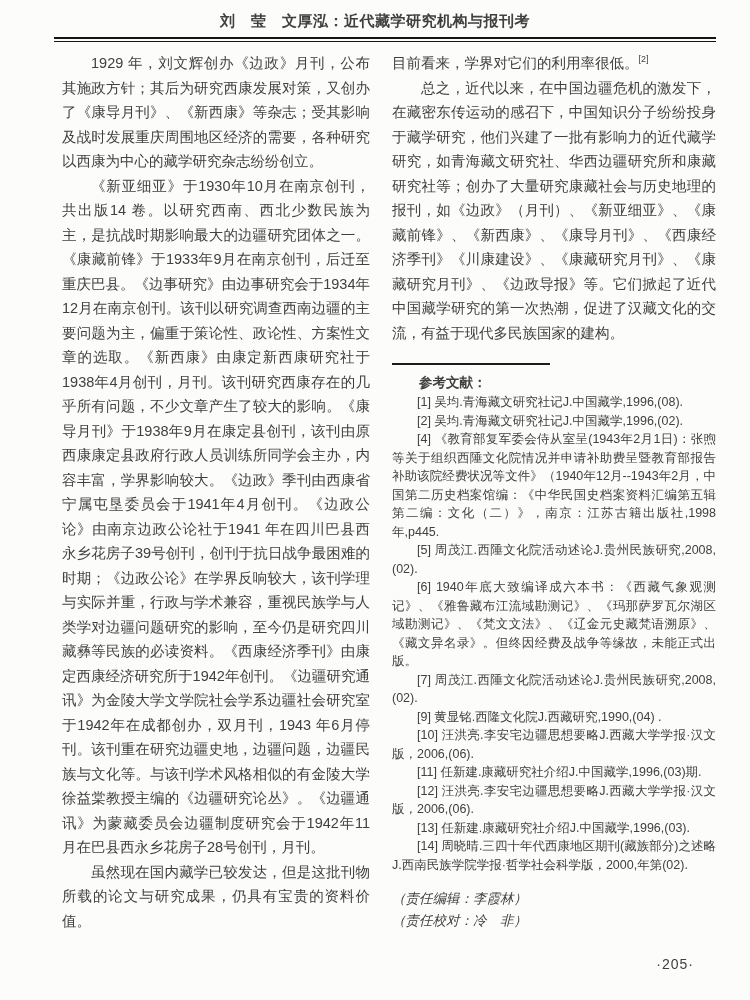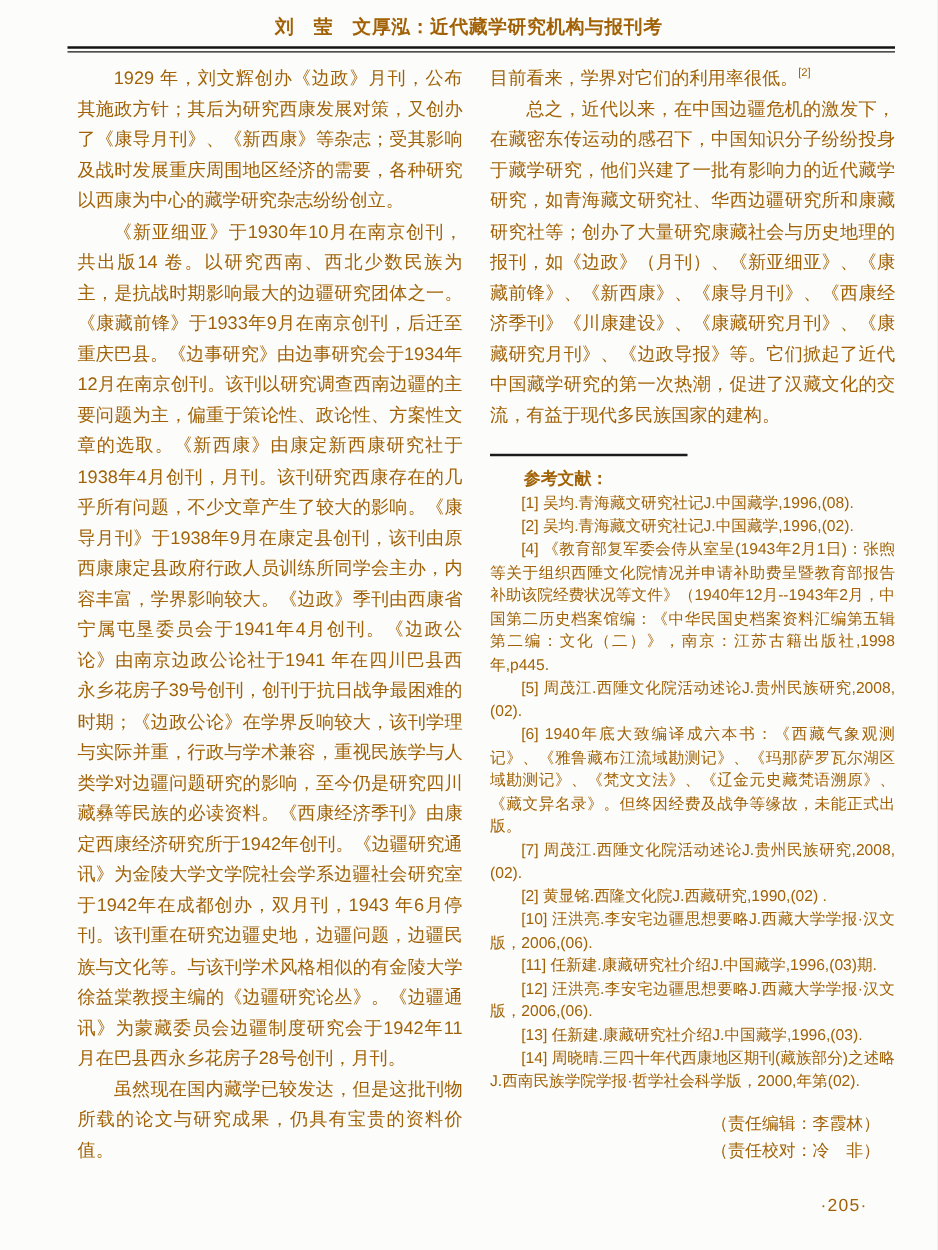--- a/index.html
+++ b/index.html
@@ -1,21 +1,21 @@
 <!DOCTYPE html>
 <html><head>
 <meta charset="utf-8">
 <style>
   html,body { margin:0; padding:0; background:#e8e8e6; }
   .page {
     position:relative;
     width:750px; height:1000px;
     margin:0 auto;
     background:#fcfcfa;
-    color:#a16207;
+    color:#404040;
     font-family:"Liberation Sans","DejaVu Sans",sans-serif;
     overflow:hidden;
     box-sizing:border-box;
   }
   .running-head {
     padding-top:12px;
     text-align:center;
   }
   .running-head-title {
     font-size:15px;
@@ -63,23 +63,24 @@
   }
   .ref-heading {
     font-size:13.5px;
     font-weight:700;
     line-height:20px;
     font-family:Liberation Serif, serif;
   }
   .colophon {
     margin-top:14px;
     padding-right:12px;
-    text-align:right;
+    text-align:left;
     font-size:13.5px;
     line-height:22px;
+    font-style:italic;
   }
   .colophon-line { margin:0; }
   .page-number {
     position:absolute;
     right:56px;
     bottom:28px;
     font-size:14px;
     letter-spacing:1px;
   }
 </style>
@@ -111,21 +112,21 @@
       <div class="footnote-rule"></div>
 
       <div class="refs">
         <p class="ref ref-heading">参考文献：</p>
         <p class="ref">[1] 吴均.青海藏文研究社记J.中国藏学,1996,(08).</p>
         <p class="ref">[2] 吴均.青海藏文研究社记J.中国藏学,1996,(02).</p>
         <p class="ref">[4] 《教育部复军委会侍从室呈(1943年2月1日)：张煦等关于组织西陲文化院情况并申请补助费呈暨教育部报告补助该院经费状况等文件》（1940年12月--1943年2月，中国第二历史档案馆编：《中华民国史档案资料汇编第五辑第二编：文化（二）》，南京：江苏古籍出版社,1998年,p445.</p>
         <p class="ref">[5] 周茂江.西陲文化院活动述论J.贵州民族研究,2008,(02).</p>
         <p class="ref">[6] 1940年底大致编译成六本书：《西藏气象观测记》、《雅鲁藏布江流域勘测记》、《玛那萨罗瓦尔湖区域勘测记》、《梵文文法》、《辽金元史藏梵语溯原》、《藏文异名录》。但终因经费及战争等缘故，未能正式出版。</p>
         <p class="ref">[7] 周茂江.西陲文化院活动述论J.贵州民族研究,2008,(02).</p>
-        <p class="ref">[2] 黄显铭.西隆文化院J.西藏研究,1990,(02) .</p>
+        <p class="ref">[9] 黄显铭.西隆文化院J.西藏研究,1990,(04) .</p>
         <p class="ref">[10] 汪洪亮.李安宅边疆思想要略J.西藏大学学报·汉文版，2006,(06).</p>
         <p class="ref">[11] 任新建.康藏研究社介绍J.中国藏学,1996,(03)期.</p>
         <p class="ref">[12] 汪洪亮.李安宅边疆思想要略J.西藏大学学报·汉文版，2006,(06).</p>
         <p class="ref">[13] 任新建.康藏研究社介绍J.中国藏学,1996,(03).</p>
         <p class="ref">[14] 周晓晴.三四十年代西康地区期刊(藏族部分)之述略J.西南民族学院学报·哲学社会科学版，2000,年第(02).</p>
       </div>
 
       <div class="colophon">
         <p class="colophon-line">（责任编辑：李霞林）</p>
         <p class="colophon-line">（责任校对：冷　非）</p>

